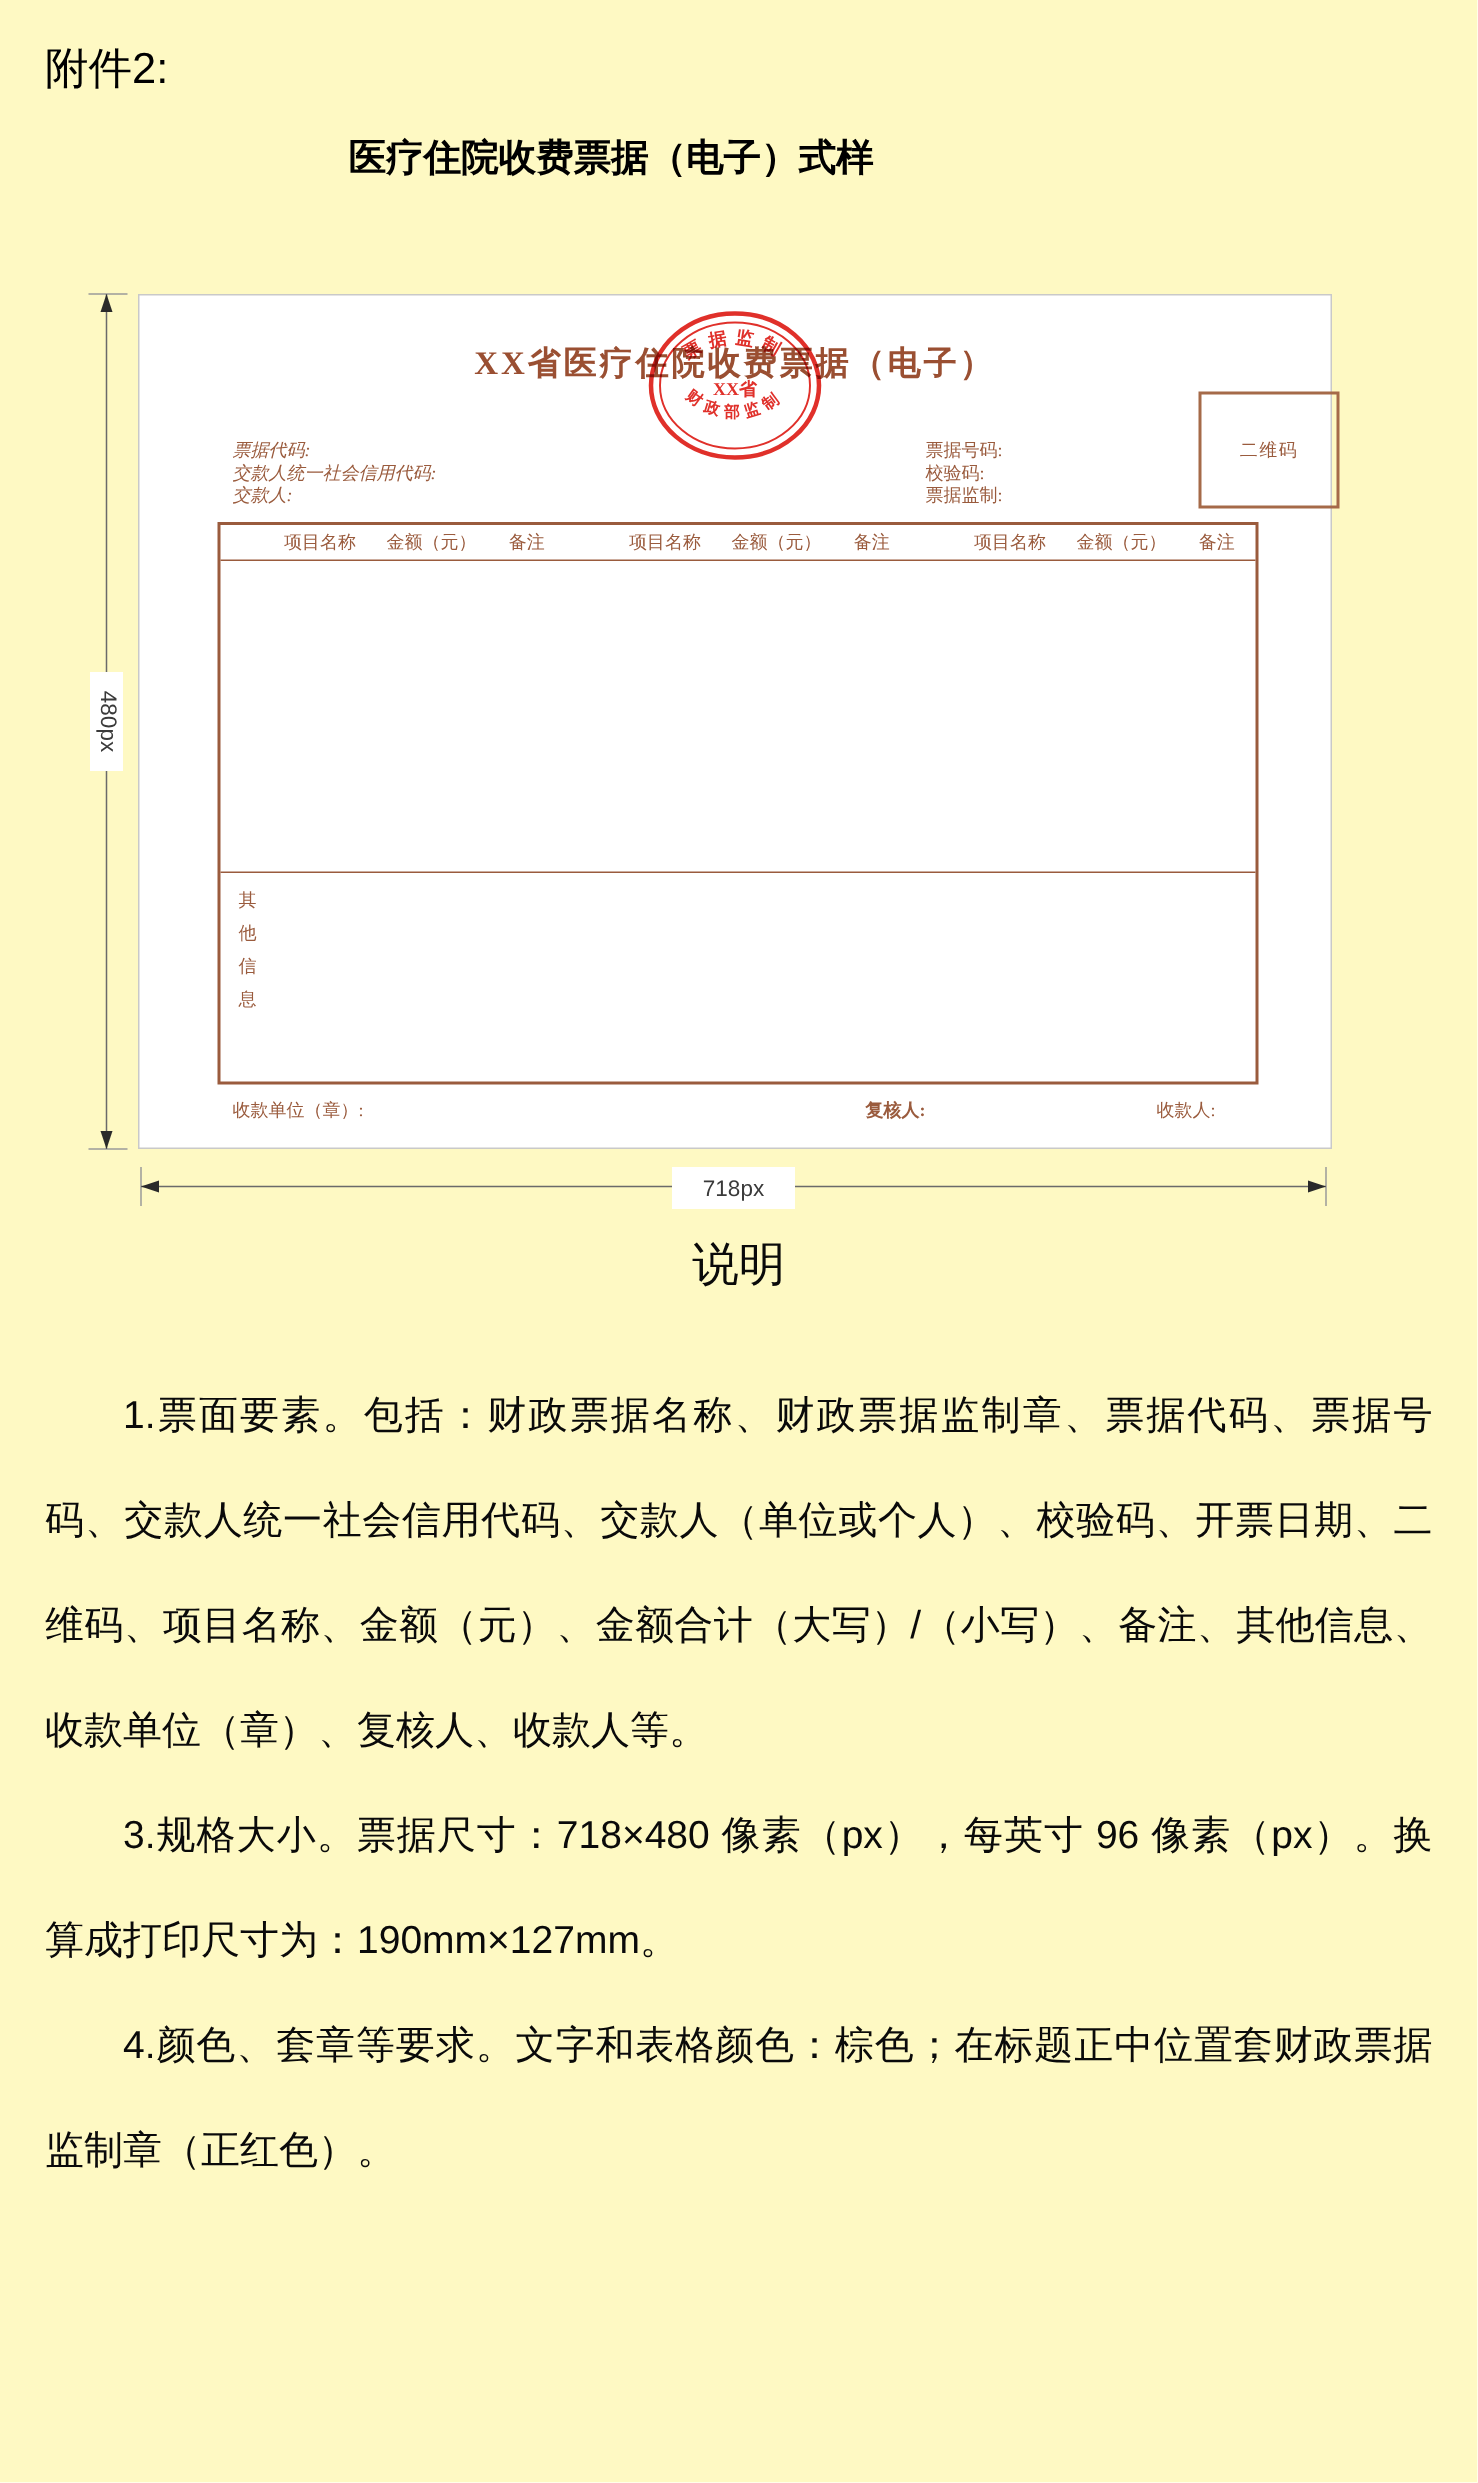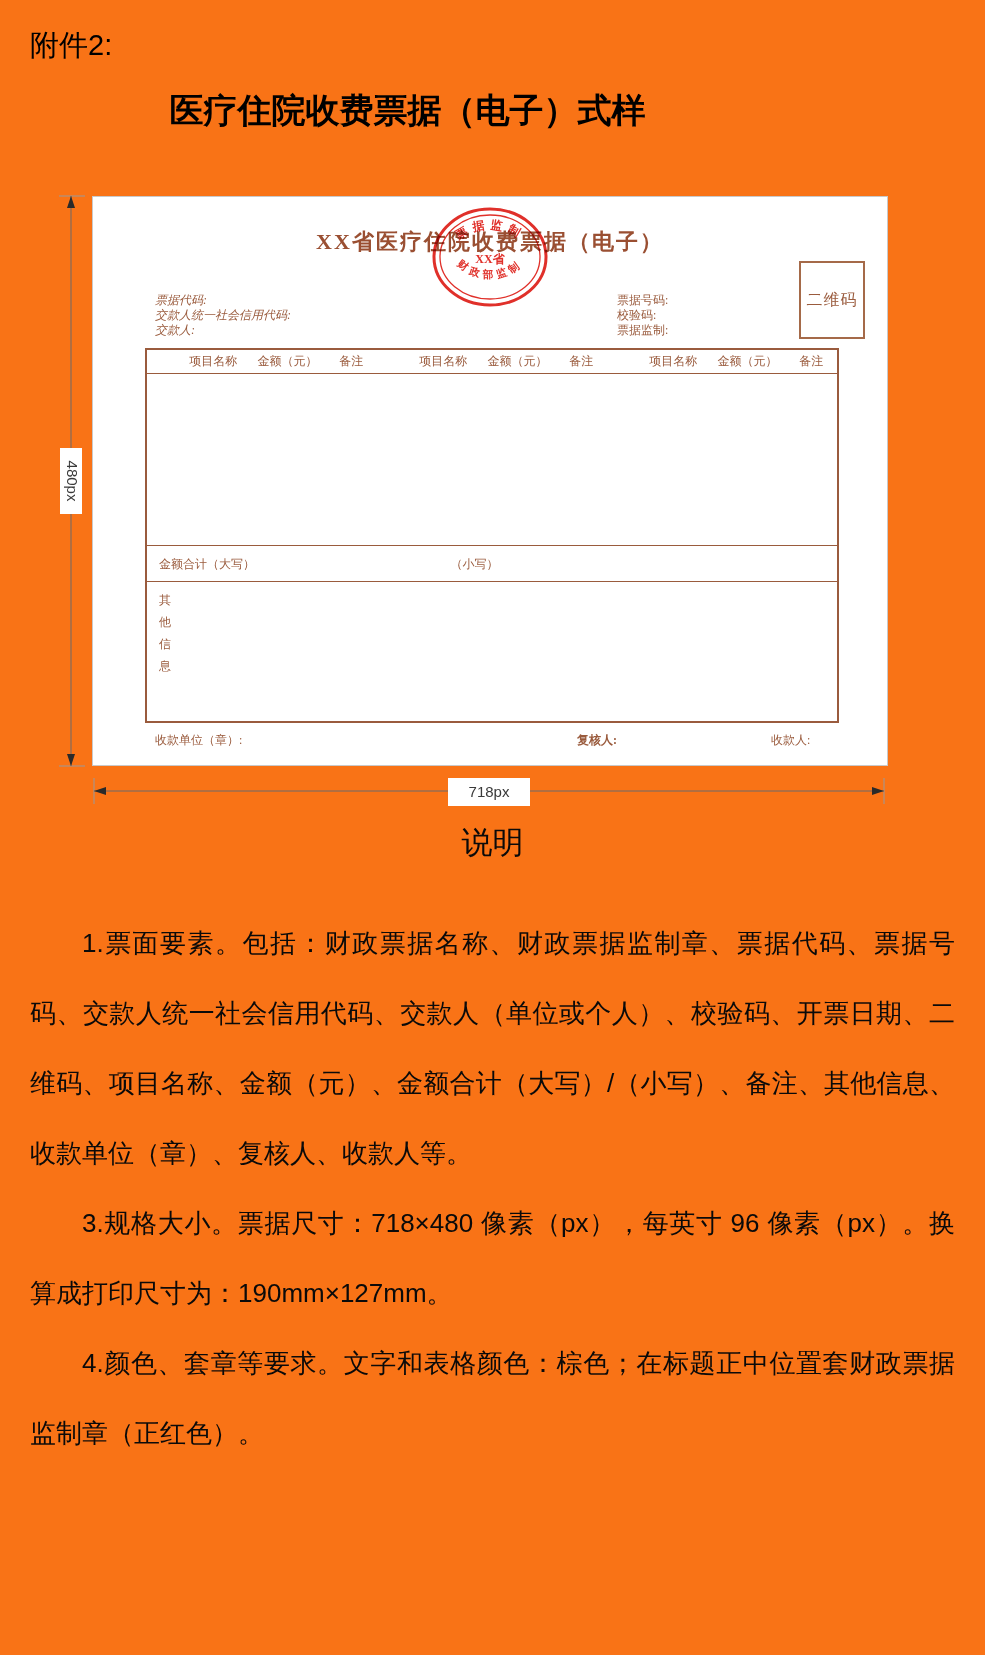--- a/index.html
+++ b/index.html
@@ -1,47 +1,47 @@
 <!DOCTYPE html>
 <html><head>
 <meta charset="utf-8">
 <style>
   * { margin:0; padding:0; box-sizing:border-box; }
   html,body { background:#ffffff; }
   body { font-family:"Liberation Sans", sans-serif; }
   .page {
     position:relative; width:985px; height:1655px; margin:0 auto;
-    background:#f97316; overflow:hidden;
+    background:#fef9c3; overflow:hidden;
   }
   
   .attachment { position:absolute; left:30px; top:26px; font-size:29px; color:#000; }
   .doc-title { position:absolute; left:0; top:88px; width:815px; text-align:center;
-               font-size:34px; font-weight:bold; color:#000; }
+               font-size:25px; font-weight:bold; color:#000; }
 
   
   .receipt {
     position:absolute; left:92px; top:196px; width:796px; height:570px;
     background:#fff; border:1px solid #c9c9c9;
     font-family:"Liberation Serif", serif; color:#9a5b3d;
   }
   .receipt-title {
     position:absolute; left:0; top:30px; width:100%; text-align:center;
     font-size:22px; font-weight:bold; letter-spacing:2px; color:#9a4f32;
   }
   .seal { position:absolute; left:50%; top:8px; transform:translateX(-50%);
           width:120px; height:104px; mix-blend-mode:multiply; }
   .seal text { font-family:"Liberation Serif", serif; fill:#e0302a; }
 
   .fields-left  { position:absolute; left:62px;  top:96px; font-size:12px; line-height:15px;font-style:italic; }
   .fields-right { position:absolute; left:508px; top:96px; font-size:12px; line-height:15px;margin-left:16px; }
 
   .qr-box {
-    position:absolute; left:706px; top:64px; width:66px; height:78px;
+    position:absolute; left:706px; top:64px; width:94px; height:78px;
     border:2px solid #a56a49; display:flex; align-items:center; justify-content:center;
-    font-size:16px; letter-spacing:1px;
+    font-size:12px; letter-spacing:1px;
   }
 
   .main-table {
     position:absolute; left:52px; top:151px; width:694px; height:375px;
     border:2px solid #9a5b3d; display:flex; flex-direction:column;
   }
   .t-header { height:24px; border-bottom:1px solid #9a5b3d; display:flex;
               align-items:center; font-size:12px; }
   .t-header span { display:block; text-align:center; }
   .h-name { flex:1.2;padding-left:30px; } .h-amt { flex:1.25; } .h-note { flex:0.85; }
@@ -137,24 +137,20 @@
         <span class="h-amt">金额（元）</span>
         <span class="h-note">备注</span>
         <span class="h-name">项目名称</span>
         <span class="h-amt">金额（元）</span>
         <span class="h-note">备注</span>
         <span class="h-name">项目名称</span>
         <span class="h-amt">金额（元）</span>
         <span class="h-note">备注</span>
       </div>
       <div class="t-body"></div>
-      <div class="t-total">
-        <span class="total-upper">金额合计（大写）</span>
-        <span class="total-lower">（小写）</span>
-      </div>
       <div class="t-other">
         <div>其</div>
         <div>他</div>
         <div>信</div>
         <div>息</div>
       </div>
     </div>
 
     <div class="receipt-footer">
       <span class="rf-unit">收款单位（章）:</span>

